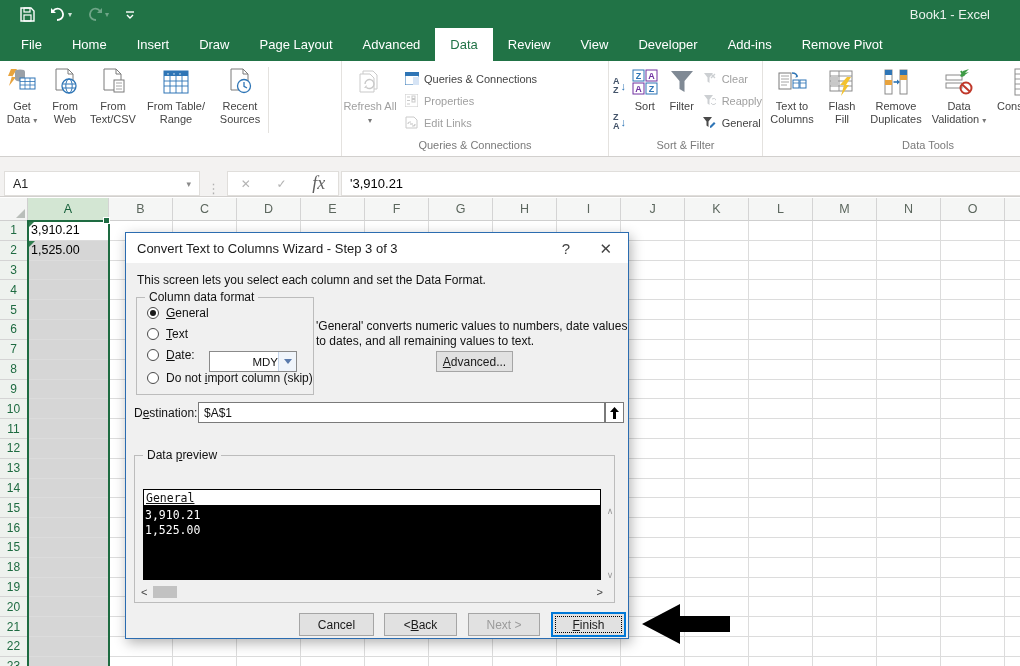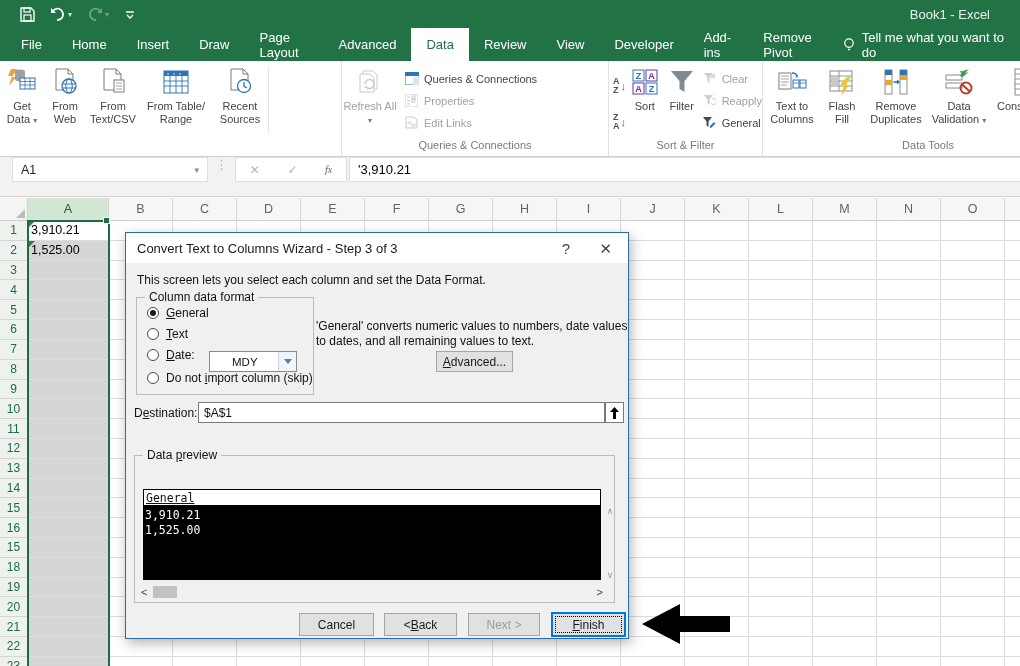--- a/index.html
+++ b/index.html
@@ -35,28 +35,28 @@
   .caret{font-size:8px;color:#777;}
   .smallcol{display:flex;flex-direction:column;padding-top:7px;gap:7px;}
   .smallbtn{display:flex;align-items:center;gap:5px;font-size:11px;color:var(--ribbon-text);white-space:nowrap;}
   .smallbtn .sic{width:15px;height:15px;flex:none;display:flex;align-items:center;justify-content:center;}
   .gray{color:var(--disabled);}
   .azbtn{display:flex;align-items:center;height:26px;}
   .azletters{display:flex;flex-direction:column;font-size:9px;font-weight:bold;color:#44546a;line-height:9px;}
   .azarrow{color:#2e75b6;font-size:11px;margin-left:1px;}
 
   
-  .fbar{height:40px;background:#f3f2f1;border-bottom:1px solid #d2d0ce;display:flex;align-items:flex-start;padding-left:8px;}
+  .fbar{height:40px;background:#f3f2f1;border-bottom:1px solid #d2d0ce;display:flex;align-items:flex-end;}
   .namebox{width:196px;height:25px;background:#fff;border:1px solid #e0dedb;margin-left:4px;
            display:flex;align-items:center;font-size:12.5px;color:#222;padding-left:8px;}
   .namebox .nb-caret{margin-left:auto;margin-right:8px;color:#8a8a8a;font-size:9px;}
   .fsep{color:#b0b0b0;font-size:13px;padding:0 7px;}
   .fbtns{height:25px;background:#fff;border:1px solid #e0dedb;display:flex;align-items:center;width:112px;justify-content:space-around;}
   .fbtns .x,.fbtns .ck{color:#b3b3b3;font-size:12px;}
-  .fbtns .fx{font-family:"Liberation Serif",serif;font-style:italic;font-size:10px;color:#5f5f5f;}
+  .fbtns .fx{font-family:"Liberation Serif",serif;font-style:italic;font-size:18px;color:#5f5f5f;}
   .finput{flex:1;height:25px;background:#fff;border:1px solid #e0dedb;border-right:none;margin-left:2px;
           display:flex;align-items:center;font-size:13px;color:#000;padding-left:8px;}
 
   
   .sheet{position:absolute;left:0;top:198px;width:1020px;height:468px;overflow:hidden;background:#fff;}
   .headrow{display:flex;height:23px;}
   .corner{width:28px;height:23px;background:#f3f4f3;border-right:1px solid #cfcfcf;border-bottom:1px solid #cfcfcf;position:relative;flex:none;}
   .corner:after{content:"";position:absolute;right:2px;bottom:2px;border-left:9px solid transparent;border-bottom:9px solid #b9beba;}
   .colh{height:23px;border-right:1px solid #d4d4d4;border-bottom:1px solid #cfcfcf;background:#f5f6f5;
         display:flex;align-items:center;justify-content:center;font-size:12.5px;color:#5c675e;flex:none;}
@@ -79,21 +79,21 @@
   .dlg-help{position:absolute;top:7px;right:58px;color:#444;font-size:15px;}
   .dlg-close{position:absolute;top:7px;right:16px;color:#444;font-size:15px;}
   .dlg-desc{position:absolute;left:11px;top:40px;}
   .groupbox{position:absolute;border:1px solid #bcbcbc;}
   .gb-legend{position:absolute;top:-8px;left:8px;background:#f0f0f0;padding:0 4px;font-size:12px;color:#111;white-space:nowrap;}
   .fmtbox{left:10px;top:64px;width:178px;height:98px;}
   .radio-row{position:absolute;left:10px;display:flex;align-items:center;gap:7px;white-space:nowrap;}
   .radio{width:12px;height:12px;border:1px solid #4a4a4a;border-radius:50%;background:#fff;position:relative;flex:none;}
   .radio.on:after{content:"";position:absolute;left:2px;top:2px;width:6px;height:6px;border-radius:50%;background:#1a1a1a;}
   .combo{position:absolute;left:72px;top:53px;width:88px;height:21px;background:#fff;border:1px solid #8a8a8a;display:flex;align-items:center;}
-  .combo .cval{flex:1;padding-left:22px;font-size:11.5px;}
+  .combo .cval{flex:1;padding-left:22px;font-size:11.5px;text-align:right;}
   .combo .cbtn{width:18px;height:100%;border-left:1px solid #c5d5ea;background:#f0f5fb;display:flex;align-items:center;justify-content:center;}
   .combo .cbtn:after{content:"";border-left:4px solid transparent;border-right:4px solid transparent;border-top:5px solid #5a7bad;}
   .dlg-info{position:absolute;left:190px;top:86px;width:318px;line-height:15px;}
   .btn{background:#e1e1e1;border:1px solid #a5a5a5;display:flex;align-items:center;justify-content:center;font-size:12px;color:#1a1a1a;}
   .adv-btn{position:absolute;left:310px;top:118px;width:77px;height:21px;}
   .dest-label{position:absolute;left:8px;top:173px;}
   .dest-input{position:absolute;left:72px;top:169px;width:407px;height:21px;background:#fff;border:1px solid #7a7a7a;
               display:flex;align-items:center;padding-left:5px;}
   .range-btn{position:absolute;left:479px;top:169px;width:19px;height:21px;background:#fff;border:1px solid #7a7a7a;
              display:flex;align-items:center;justify-content:center;}
@@ -159,27 +159,20 @@
       <div class="tab">Draw</div>
       <div class="tab">Page Layout</div>
       <div class="tab">Advanced</div>
       <div class="tab active">Data</div>
       <div class="tab">Review</div>
       <div class="tab">View</div>
       <div class="tab">Developer</div>
       <div class="tab">Add-ins</div>
       <div class="tab">Remove Pivot</div>
     </div>
-  <div class="tellme">
-    <svg width="13" height="15" viewBox="0 0 13 15">
-        <circle cx="6.5" cy="6" r="4.6" fill="none" stroke="#fff" stroke-width="1.3"></circle>
-        <path d="M5 11h3M5.4 13h2.2" stroke="#fff" stroke-width="1.2"></path>
-      </svg>
-    <span>Tell me what you want to do</span>
-  </div>
 </div>
 
 <div class="ribbon">
 
   <div class="rgroup" style="width:342px">
     <div class="rg-content">
       <div class="bigbtn" style="width:44px">
         <svg class="bic" viewBox="0 0 30 30">
             <path d="M4 2 L10 2 L5 10 L9 10 L2 19 L5 9 L1 9 Z" fill="#e8a33d"></path>
             <ellipse cx="13" cy="5" rx="5" ry="2.4" fill="#9aa0a6"></ellipse>

